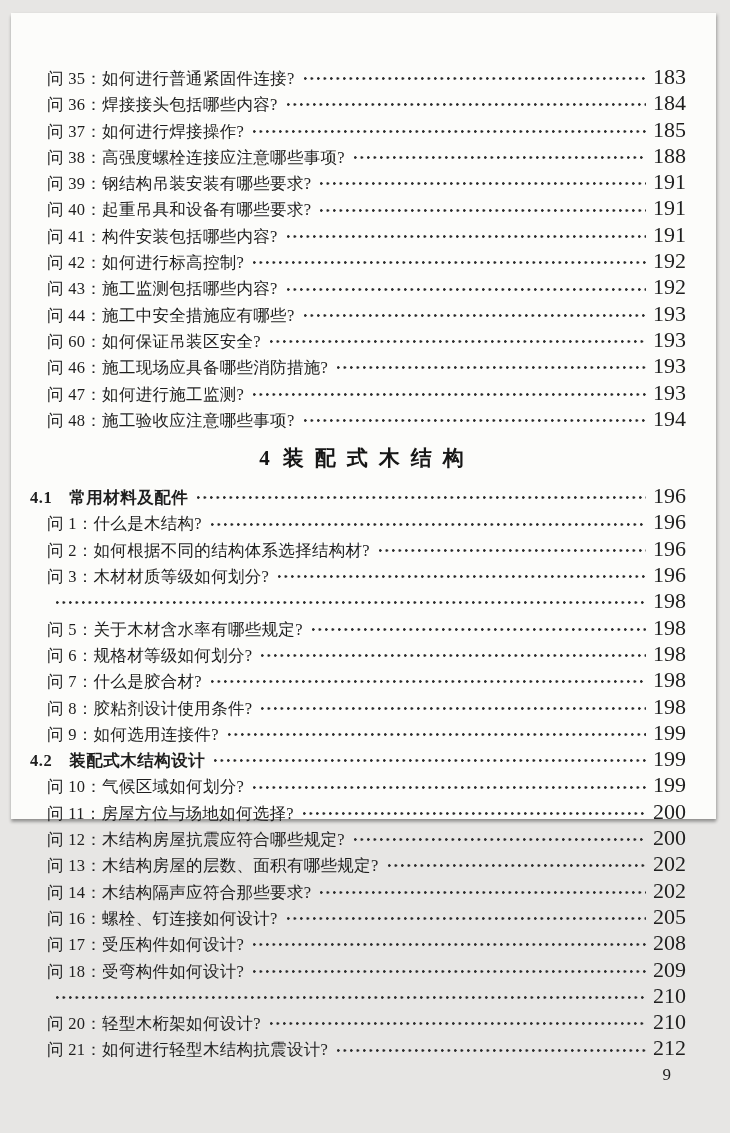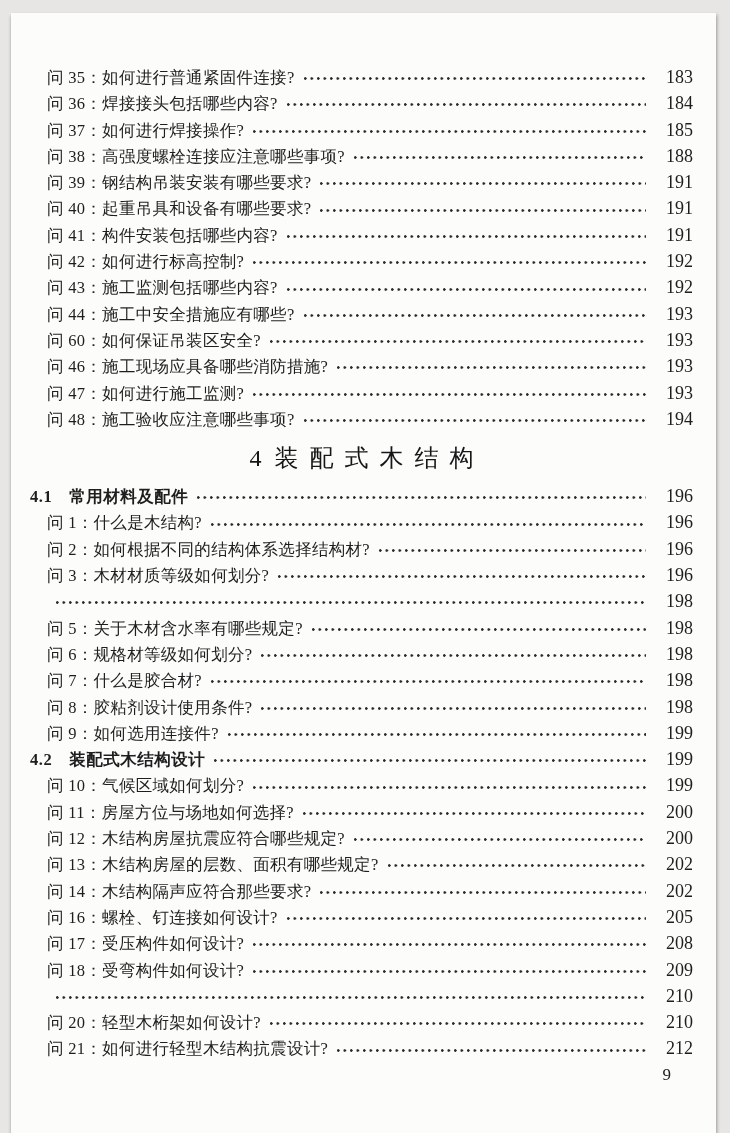--- a/index.html
+++ b/index.html
@@ -9,21 +9,21 @@
     background: #e7e6e4;
     font-family: "Liberation Serif", "DejaVu Serif", serif;
     color: #1e1e1e;
     overflow: hidden;
   }
   .scan-page {
     position: absolute;
     left: 11px;
     top: 13px;
     width: 705px;
-    height: 1120px;
+    height: 806px;
     background: #fcfcfa;
     box-shadow: 0 3px 3px rgba(0,0,0,0.30), 2px 1px 3px rgba(0,0,0,0.12);
     padding: 51px 23px 0 19px;
   }
   .toc-row {
     display: flex;
     align-items: baseline;
     height: 26.3px;
     line-height: 26.3px;
     font-size: 16.5px;
@@ -38,29 +38,29 @@
     align-self: center;
     height: 7px;
     min-width: 0;
     margin: 3px 7px 0 9px;
     background-image: radial-gradient(circle at 1.3px 3.5px, #2b2b2b 1.1px, rgba(0,0,0,0) 1.5px);
     background-size: 6.5px 7px;
     background-repeat: repeat-x;
   }
   .entry-page {
     flex: 0 0 40px;
-    text-align: right;
-    font-size: 18px;
+    text-align: left;
+    font-size: 22px;
   }
   .chapter-heading {
     text-align: center;
     margin: 13px 0 12px 0;
     line-height: 26px;
-    font-size: 24px;
-    font-weight: normal;
+    font-size: 21px;
+    font-weight: bold;
     color: #161616;
   }
   .chapter-heading .chapter-num { margin-right: 13px; }
   .chapter-heading .chapter-title { letter-spacing: 11px; margin-right: -11px; }
   .page-footer {
     text-align: right;
     padding-right: 22px;
     line-height: 26.3px;
     font-size: 17px;
   }

